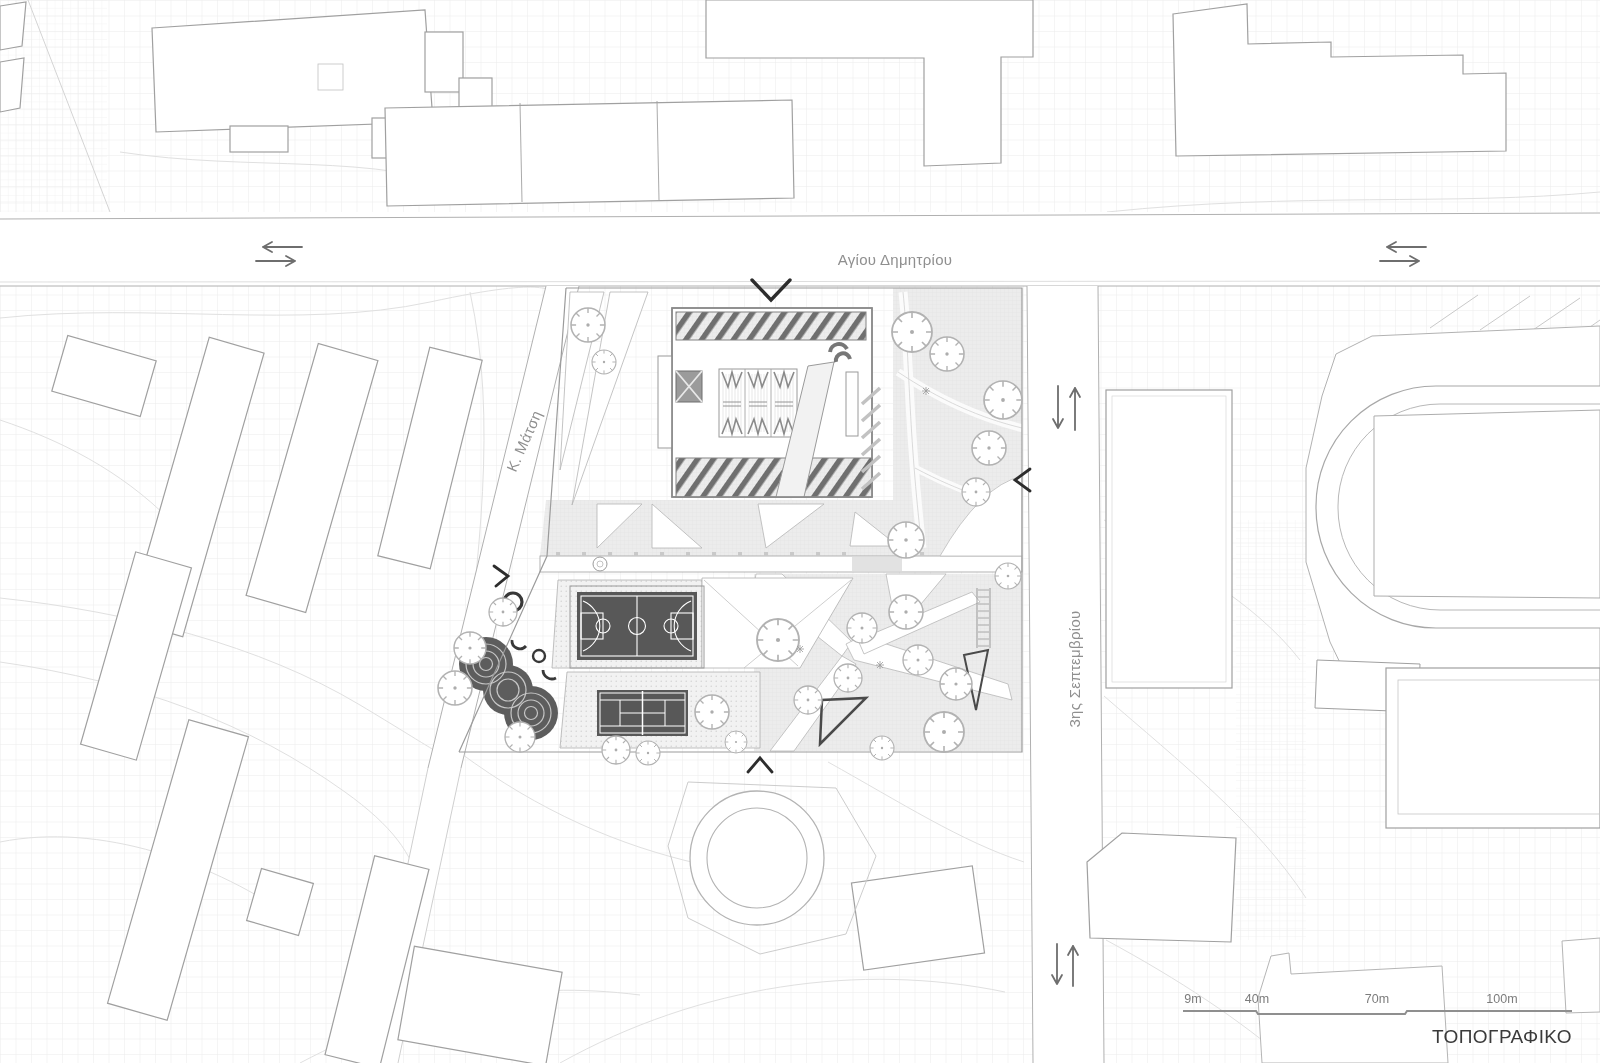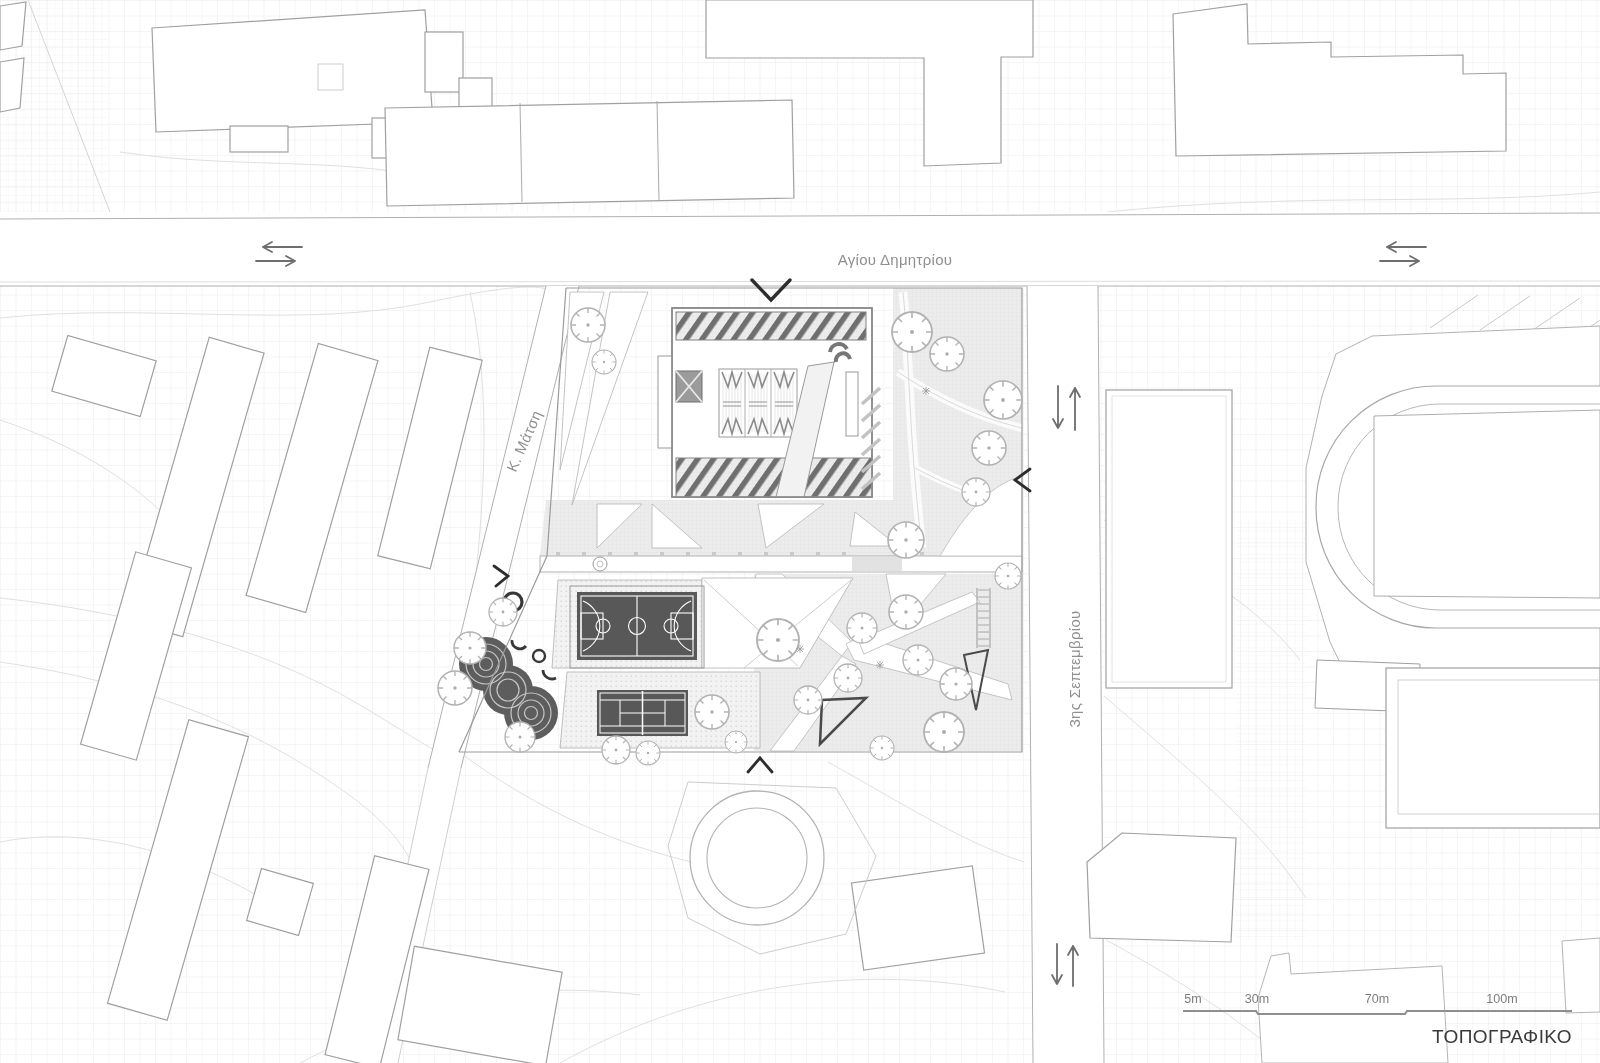--- a/index.html
+++ b/index.html
@@ -385,19 +385,19 @@
     </g>
   </g>
 
   <path d="M1183,1011 H1256 l2,3 H1405 l2,-3 H1572" fill="none" stroke="#8f8f8f" stroke-width="2"></path>
 </svg>
 
   <div class="lbl" style="left:895px;top:259px;">Αγίου Δημητρίου</div>
   <div class="lbl rot-street" style="left:524px;top:441px;">Κ. Μάτση</div>
   <div class="lbl rot-vert" style="left:1074px;top:669px;">3ης Σεπτεμβρίου</div>
 
-  <div class="scale-lbl" style="left:1193px;top:999px;">5m</div>
-  <div class="scale-lbl" style="left:1257px;top:999px;">30m</div>
+  <div class="scale-lbl" style="left:1193px;top:999px;">9m</div>
+  <div class="scale-lbl" style="left:1257px;top:999px;">40m</div>
   <div class="scale-lbl" style="left:1377px;top:999px;">70m</div>
   <div class="scale-lbl" style="left:1502px;top:999px;">100m</div>
 
   <div class="title" style="left:1572px;top:1037px;">ΤΟΠΟΓΡΑΦΙΚΟ</div>
 </div>
 
 </body></html>

